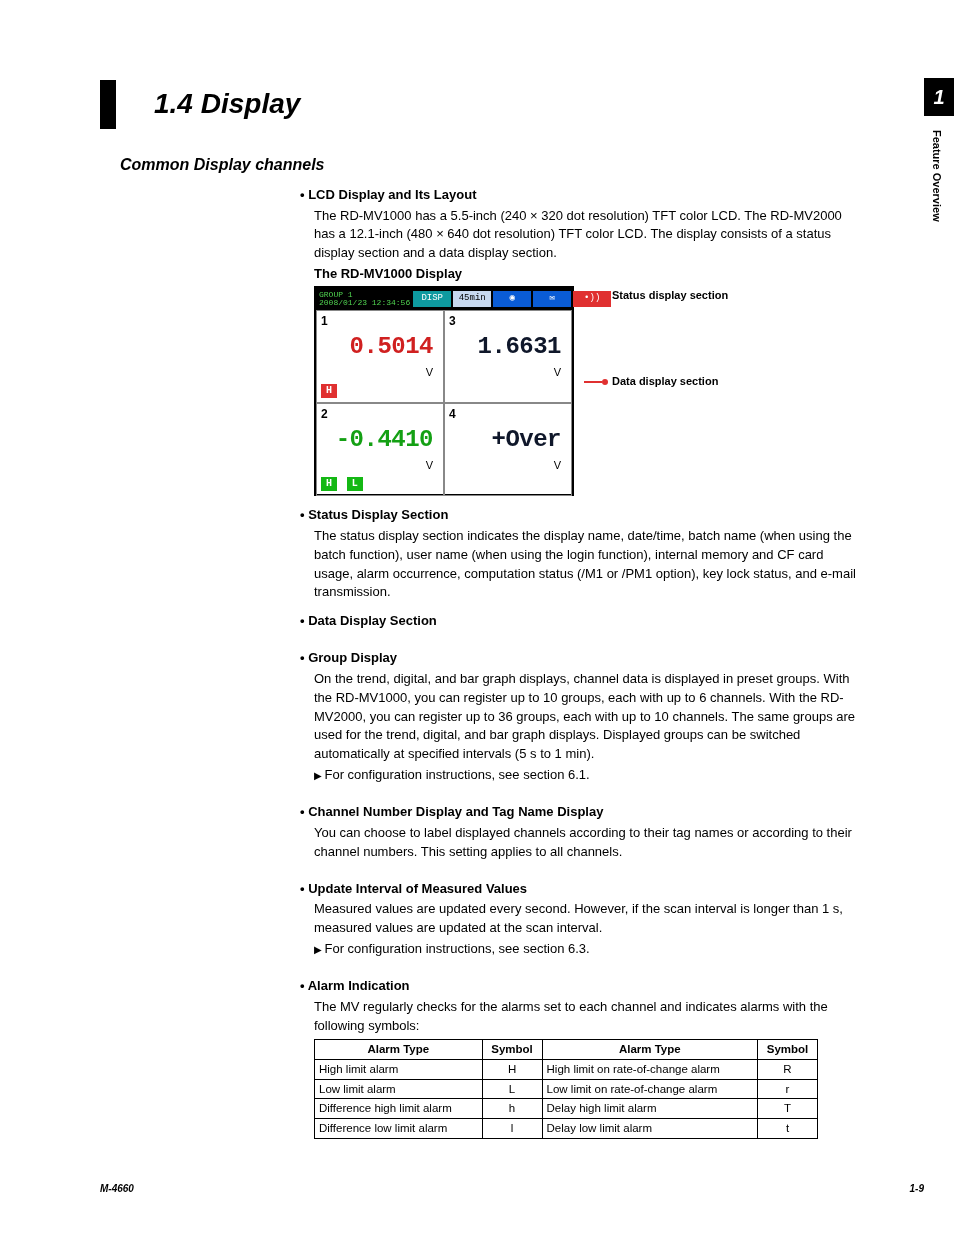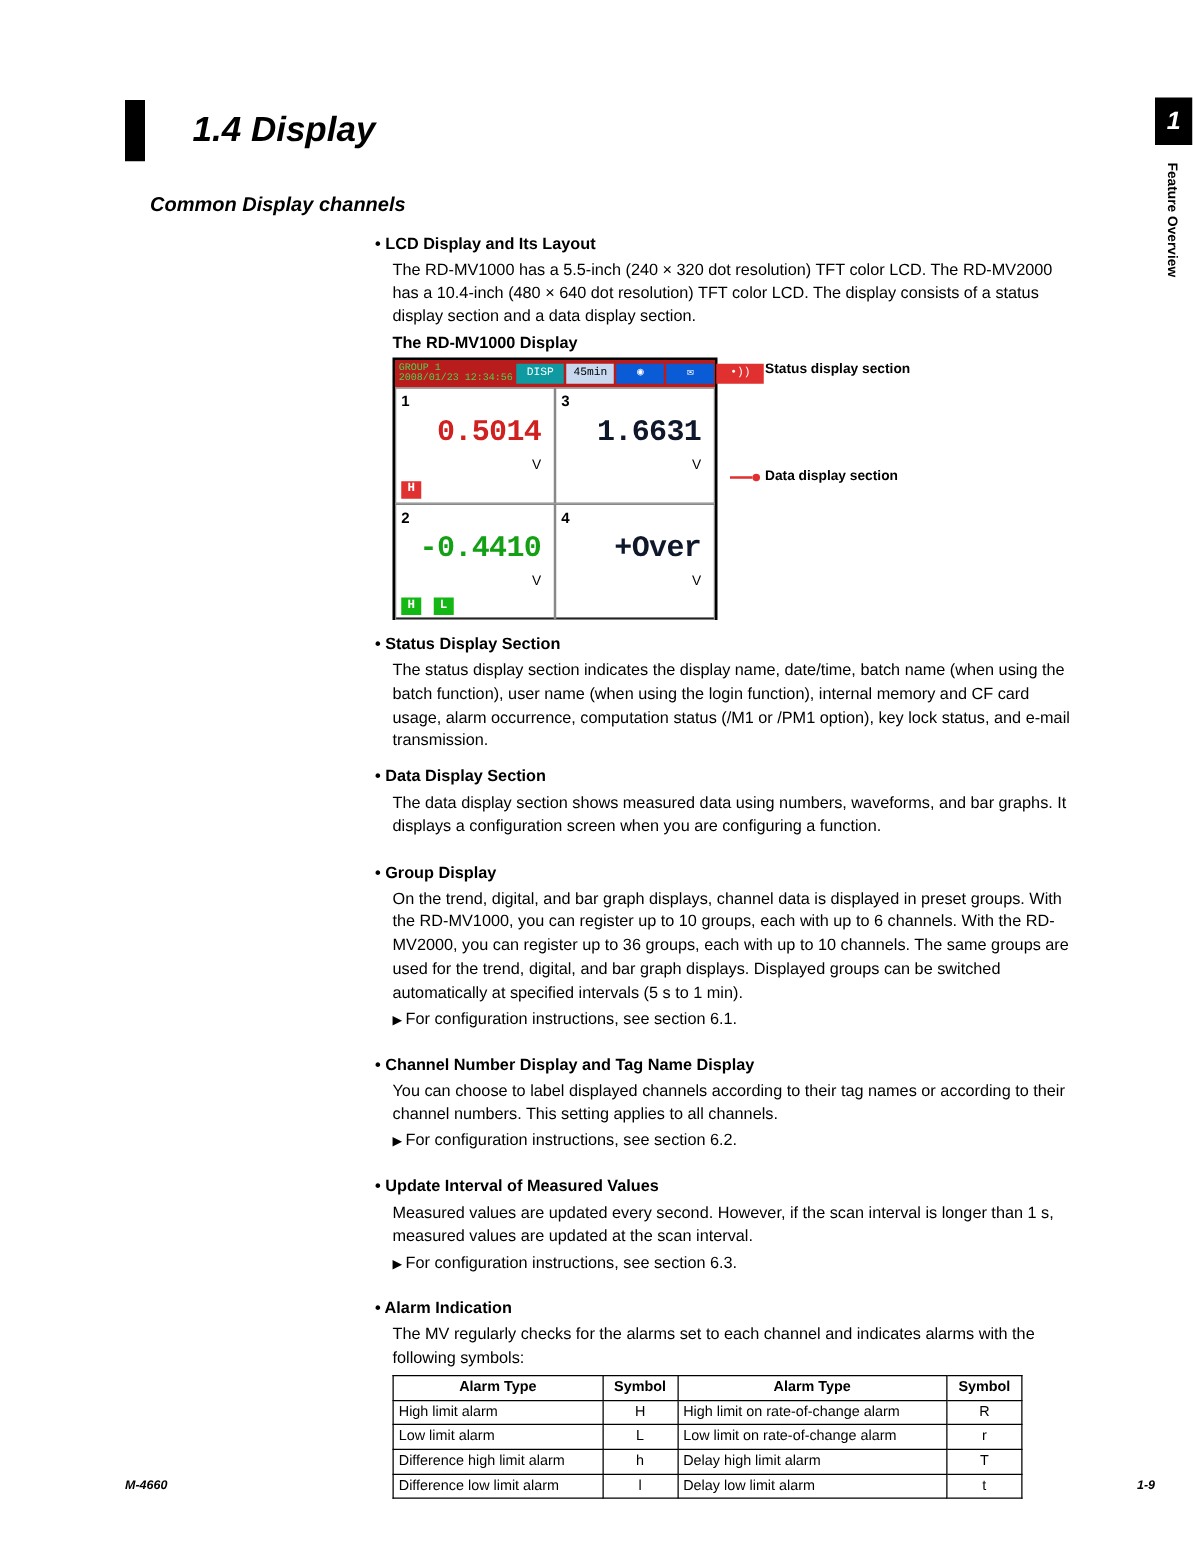--- a/index.html
+++ b/index.html
@@ -33,21 +33,21 @@
   .bullet-h::before { content: "•  "; }
   .para { margin-left: 14px; margin-bottom: 2px; }
   .sub-bold { font-weight: bold; margin-left: 14px; margin-top: 2px; margin-bottom: 2px; }
   .tri::before { content: "▶ "; font-size: 10px; }
   .tri { margin-left: 14px; }
   .figure-wrap { display: flex; align-items: flex-start; margin-left: 0; }
   .lcd {
     width: 260px; height: 210px; border: 2px solid #000; margin-left: 14px;
     font-family: "Courier New", monospace; position: relative;
   }
-  .status-bar { height: 22px; background: #b91c1c; display: flex; align-items: center; font-size: 8px; }
+  .status-bar { height: 22px; background: #000000; display: flex; align-items: center; font-size: 8px; }
   .sb-left { color: #4fd24f; line-height: 1; padding: 1px 3px; flex: 0 0 auto; }
   .sb-icons { display: flex; gap: 2px; margin-left: auto; padding-right: 2px; }
   .sb-ico { width: 38px; height: 16px; display: flex; align-items: center; justify-content: center; font-size: 9px; }
   .ico-teal { background: #0e9aa0; color: #fff; }
   .ico-blue { background: #0a5cd6; color: #fff; }
   .ico-red  { background: #e03030; color: #fff; }
   .ico-gray { background: #c7d8ef; color: #000; }
   .quad { display: grid; grid-template-columns: 1fr 1fr; grid-template-rows: 1fr 1fr; height: calc(100% - 22px); }
   .cell { border: 1px solid #888; padding: 2px 4px; position: relative; }
   .ch  { font-family: Arial; font-size: 12px; font-weight: bold; color: #000; }
@@ -90,21 +90,21 @@
   <div class="title-block">
     <div class="title-bar"></div>
     <div class="title-text">1.4   Display</div>
   </div>
 
   <div class="sec-h">Common Display channels</div>
 
   <div class="content">
 
     <div class="bullet-h">LCD Display and Its Layout</div>
-    <div class="para">The RD-MV1000 has a 5.5-inch (240 × 320 dot resolution) TFT color LCD. The RD-MV2000 has a 10.4-inch (480 × 640 dot resolution) TFT color LCD. The display consists of a status display section and a data display section.</div>
+    <div class="para">The RD-MV1000 has a 5.5-inch (240 × 320 dot resolution) TFT color LCD. The RD-MV2000 has a 12.1-inch (480 × 640 dot resolution) TFT color LCD. The display consists of a status display section and a data display section.</div>
     <div class="sub-bold">The RD-MV1000 Display</div>
 
     <div class="figure-wrap">
       <div class="lcd">
         <div class="status-bar">
           <div class="sb-left">
             <div>GROUP 1</div>
             <div>2008/01/23 12:34:56</div>
           </div>
           <div class="sb-icons">
@@ -150,29 +150,27 @@
           <span class="dot"></span>
           <span>Data display section</span>
         </div>
       </div>
     </div>
 
     <div class="bullet-h">Status Display Section</div>
     <div class="para">The status display section indicates the display name, date/time, batch name (when using the batch function), user name (when using the login function), internal memory and CF card usage, alarm occurrence, computation status (/M1 or /PM1 option), key lock status, and e-mail transmission.</div>
 
     <div class="bullet-h">Data Display Section</div>
-    <div class="para">The data display section shows measured data using numbers, waveforms, and bar graphs. It displays a configuration screen when you are configuring a function.</div>
 
     <div class="bullet-h" style="margin-top:18px;">Group Display</div>
     <div class="para">On the trend, digital, and bar graph displays, channel data is displayed in preset groups. With the RD-MV1000, you can register up to 10 groups, each with up to 6 channels. With the RD-MV2000, you can register up to 36 groups, each with up to 10 channels. The same groups are used for the trend, digital, and bar graph displays. Displayed groups can be switched automatically at specified intervals (5 s to 1 min).</div>
     <div class="tri">For configuration instructions, see section 6.1.</div>
 
     <div class="bullet-h" style="margin-top:18px;">Channel Number Display and Tag Name Display</div>
     <div class="para">You can choose to label displayed channels according to their tag names or according to their channel numbers. This setting applies to all channels.</div>
-    <div class="tri">For configuration instructions, see section 6.2.</div>
 
     <div class="bullet-h" style="margin-top:18px;">Update Interval of Measured Values</div>
     <div class="para">Measured values are updated every second. However, if the scan interval is longer than 1 s, measured values are updated at the scan interval.</div>
     <div class="tri">For configuration instructions, see section 6.3.</div>
 
     <div class="bullet-h" style="margin-top:18px;">Alarm Indication</div>
     <div class="para">The MV regularly checks for the alarms set to each channel and indicates alarms with the following symbols:</div>
 
     <table class="alarm">
       <tbody>

